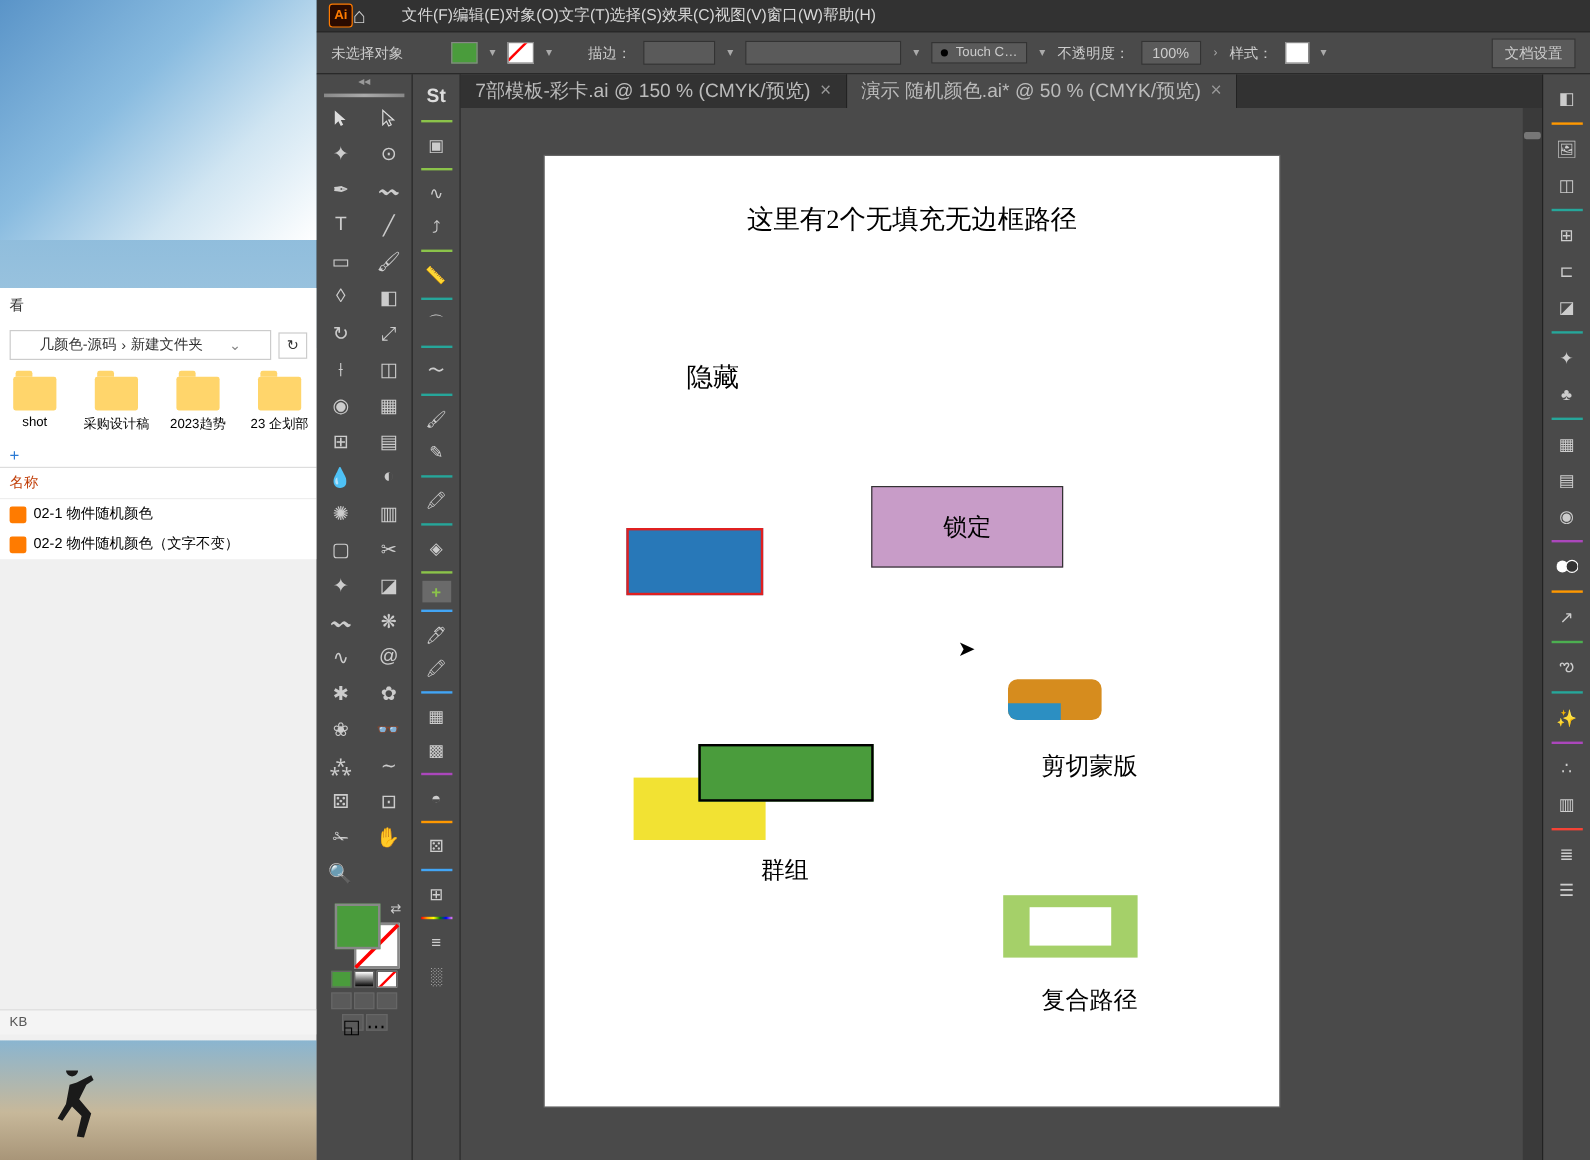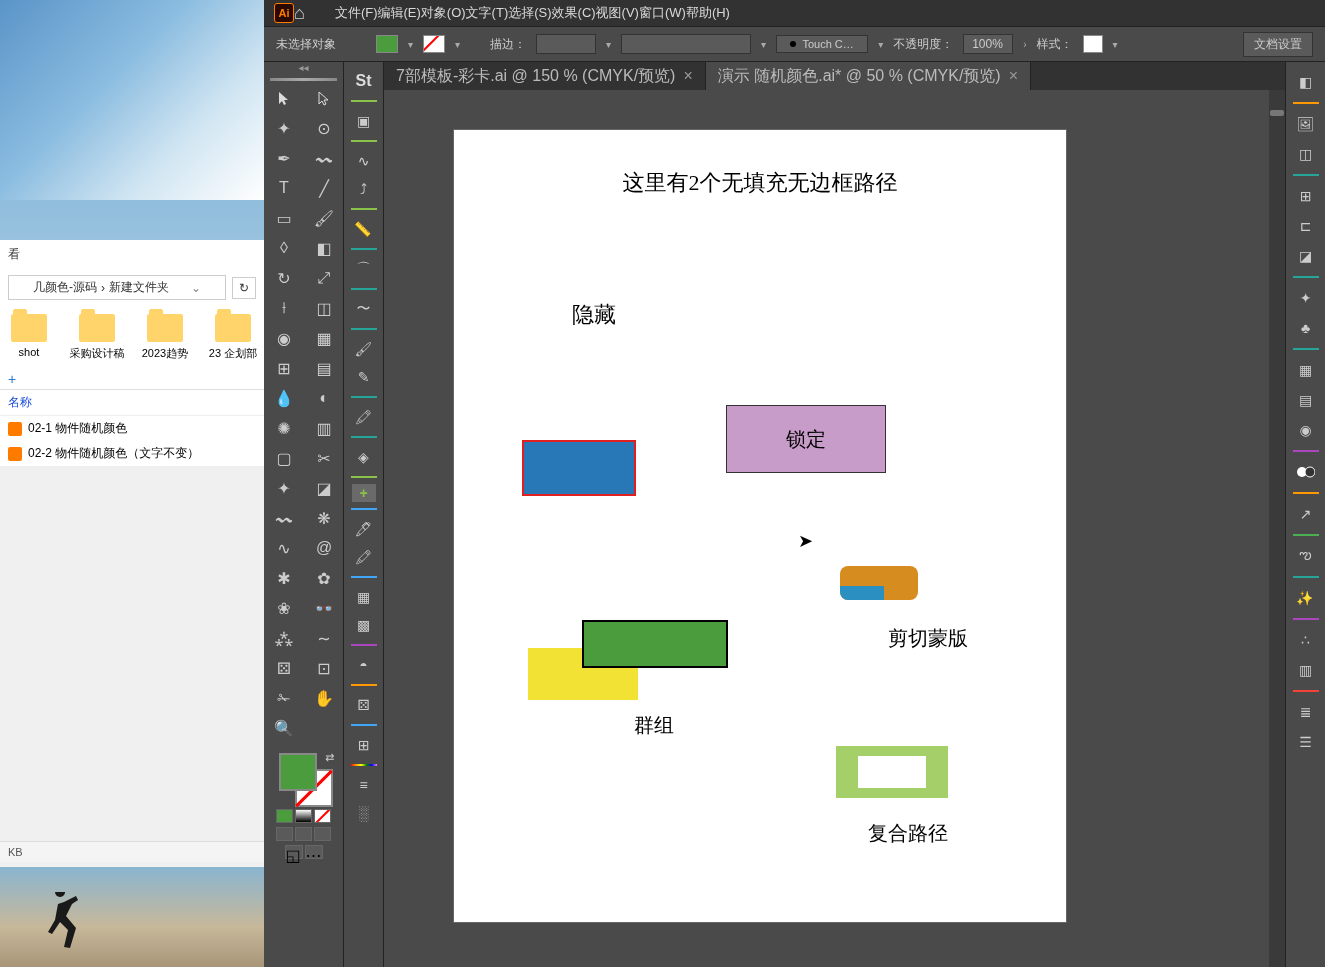--- a/index.html
+++ b/index.html
@@ -11,42 +11,42 @@
 .explorer { position: absolute; top: 240px; left: 0; width: 264px; background: #fff; font-size: 12px; }
 .explorer-header { padding: 6px 8px; display: flex; align-items: center; gap: 6px; color: #333; }
 .explorer-path { background: #fff; border: 1px solid #ccc; padding: 3px 24px; display: flex; align-items: center; gap: 4px; }
 .refresh-btn { border: 1px solid #ccc; padding: 3px 6px; }
 .folder-row { display: flex; gap: 18px; padding: 8px 4px; }
 .folder-item { display: flex; flex-direction: column; align-items: center; width: 50px; }
 .folder-icon { width: 36px; height: 28px; background: #ffd56b; border-radius: 2px; position: relative; }
 .folder-icon:before { content: ''; position: absolute; top: -5px; left: 2px; width: 14px; height: 5px; background: #ffd56b; border-radius: 2px 2px 0 0; }
 .folder-label { font-size: 11px; text-align: center; margin-top: 4px; white-space: nowrap; }
 .file-list { border-top: 1px solid #ddd; }
-.file-header { padding: 4px 8px; color: #1d4ed8; border-bottom: 1px solid #eee; }
+.file-header { padding: 4px 8px; color: #c2410c; border-bottom: 1px solid #eee; }
 .file-row { padding: 4px 8px; display: flex; align-items: center; gap: 6px; }
 .ai-icon { width: 14px; height: 14px; background: #ff7b00; border-radius: 2px; display: inline-block; }
 .status-bar { position: absolute; bottom: 105px; left: 0; width: 264px; padding: 4px 8px; font-size: 11px; color: #555; background: #f4f4f4; border-top: 1px solid #ddd; }
 .beach-img { position: absolute; bottom: 0; left: 0; width: 264px; height: 100px; background: linear-gradient(180deg, #8ab5d0 0%, #c7b89a 60%, #a89578 100%); }
 .runner { position: absolute; bottom: 15px; left: 40px; width: 45px; height: 60px; }
 
 
 .ai-app { position: absolute; left: 264px; top: 0; right: 0; height: 100%; background: #323232; display: flex; flex-direction: column; }
 .menubar { height: 26px; background: #323232; display: flex; align-items: center; padding: 0 10px; color: #d8d8d8; font-size: 13px; }
 .ai-logo { width: 20px; height: 20px; background: #2a0a00; border: 1px solid #ff7b00; color: #ff7b00; font-weight: bold; font-size: 11px; display: flex; align-items: center; justify-content: center; border-radius: 3px; }
 .home-icon { font-size: 18px; color: #ccc; }
 .menu-item { cursor: pointer; }
 
 .control-bar { height: 36px; background: #4a4a4a; border-top: 1px solid #222; border-bottom: 1px solid #222; display: flex; align-items: center; padding: 0 12px; gap: 10px; color: #ccc; font-size: 12px; }
 .fill-swatch { width: 22px; height: 18px; background: #4a9c3c; border: 1px solid #888; }
 .stroke-swatch { width: 22px; height: 18px; background: #fff; border: 1px solid #888; position: relative; }
 .stroke-swatch:after { content: ''; position: absolute; left: 0; top: 50%; width: 140%; height: 2px; background: red; transform: rotate(-45deg) translateY(-50%); transform-origin: center; left: -4px; }
 .dropdown-arrow { color: #aaa; font-size: 10px; }
 .ctrl-input { background: #5a5a5a; border: 1px solid #333; height: 20px; width: 60px; color: #ccc; padding: 0 4px; }
 .ctrl-input-wide { width: 130px; }
-.brush-preview { width: 92px; height: 18px; background: #5a5a5a; border: 1px solid #333; display: flex; align-items: center; justify-content: center; }
+.brush-preview { width: 80px; height: 18px; background: #5a5a5a; border: 1px solid #333; display: flex; align-items: center; justify-content: center; }
 .brush-dot { width: 6px; height: 6px; background: #000; border-radius: 50%; }
 .opacity-val { background: #5a5a5a; border: 1px solid #333; padding: 2px 8px; min-width: 50px; }
 .style-swatch { width: 20px; height: 18px; background: #fff; border: 1px solid #888; }
 .doc-setup-btn { background: #5a5a5a; border: 1px solid #333; padding: 3px 10px; margin-left: auto; }
 
 .workspace { flex: 1; display: flex; position: relative; }
 
 
 .toolbar { width: 80px; background: #4a4a4a; display: flex; flex-direction: column; border-right: 1px solid #222; }
 .tool-collapse { height: 14px; text-align: center; color: #999; font-size: 10px; }
@@ -88,21 +88,21 @@
 .artboard { position: absolute; left: 70px; top: 40px; width: 612px; height: 792px; background: #fff; box-shadow: 0 0 0 1px #666; }
 .art-title { position: absolute; top: 38px; left: 0; right: 0; text-align: center; font-size: 22px; color: #000; font-family: SimSun, serif; }
 .label-hidden { position: absolute; top: 170px; left: 118px; font-size: 22px; font-family: SimSun, serif; }
 .rect-blue { position: absolute; top: 310px; left: 68px; width: 114px; height: 56px; background: #2878b8; border: 2px solid #e02020; }
 .rect-purple { position: absolute; top: 275px; left: 272px; width: 160px; height: 68px; background: #c89cc8; border: 1px solid #333; display: flex; align-items: center; justify-content: center; font-size: 20px; font-family: SimSun, serif; }
 .rect-green { position: absolute; top: 490px; left: 128px; width: 146px; height: 48px; background: #4a9c3c; border: 2px solid #000; z-index: 2; }
 .rect-yellow { position: absolute; top: 518px; left: 74px; width: 110px; height: 52px; background: #f2e233; z-index: 1; }
 .label-group { position: absolute; top: 582px; left: 180px; font-size: 20px; font-family: SimSun, serif; }
 .clip-shape { position: absolute; top: 436px; left: 386px; width: 78px; height: 34px; background: #d68c1e; border-radius: 8px; }
 .clip-inner { position: absolute; bottom: 0; left: 0; width: 44px; height: 14px; background: #2c8fc2; border-radius: 0 0 0 8px; }
-.label-clip { position: absolute; top: 495px; left: 414px; font-size: 20px; font-family: SimSun, serif; margin-left: 20px; }
+.label-clip { position: absolute; top: 495px; left: 414px; font-size: 20px; font-family: SimSun, serif; }
 .compound-shape { position: absolute; top: 616px; left: 382px; width: 112px; height: 52px; background: #a5d069; }
 .compound-hole { position: absolute; top: 10px; left: 22px; width: 68px; height: 32px; background: #fff; }
 .label-compound { position: absolute; top: 690px; left: 414px; font-size: 20px; font-family: SimSun, serif; }
 .cursor-arrow { position: absolute; top: 400px; left: 344px; font-size: 18px; color: #000; }
 .scroll-v { position: absolute; right: 0; top: 0; bottom: 0; width: 16px; background: #3a3a3a; }
 .scroll-thumb-v { position: absolute; top: 20px; width: 14px; left: 1px; height: 6px; background: #777; border-radius: 2px; }
 
 
 .right-dock { width: 40px; background: #4a4a4a; border-left: 1px solid #222; display: flex; flex-direction: column; align-items: center; padding-top: 6px; gap: 2px; }
 .dock-icon { width: 30px; height: 28px; display: flex; align-items: center; justify-content: center; color: #ccc; font-size: 14px; }

